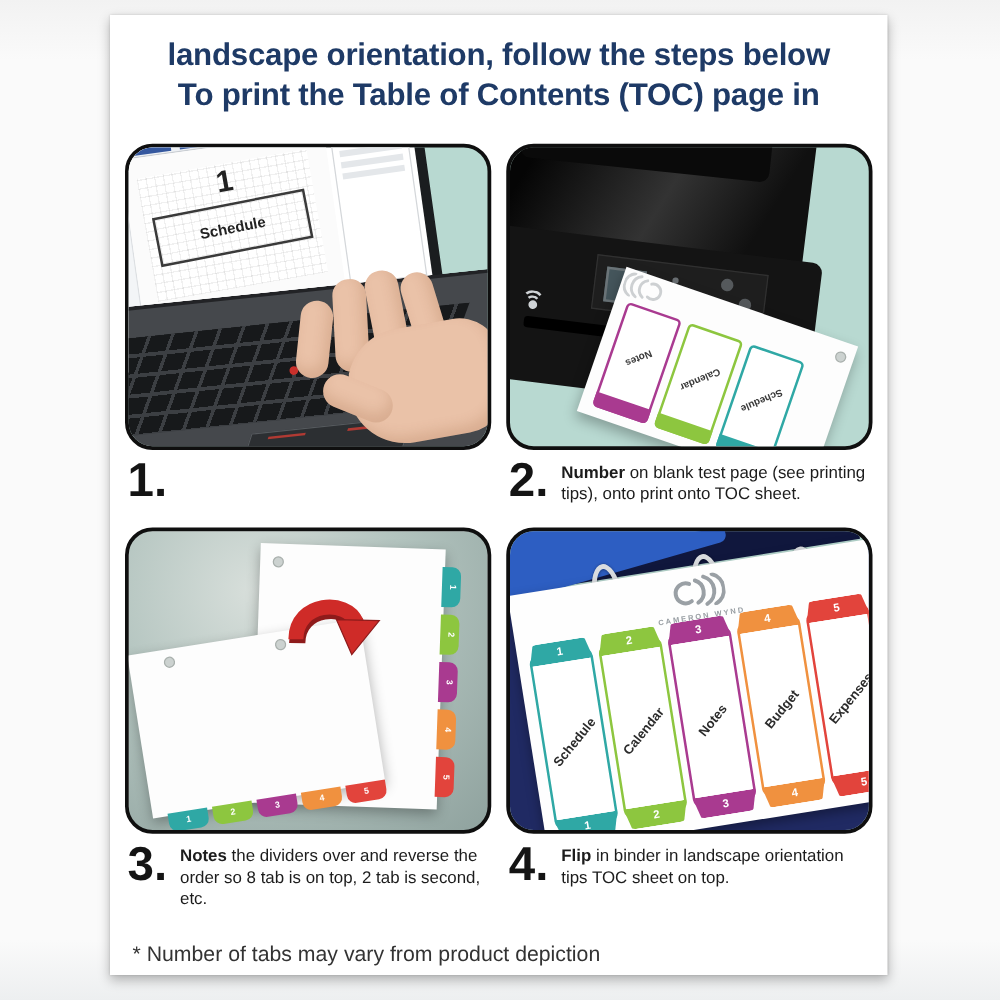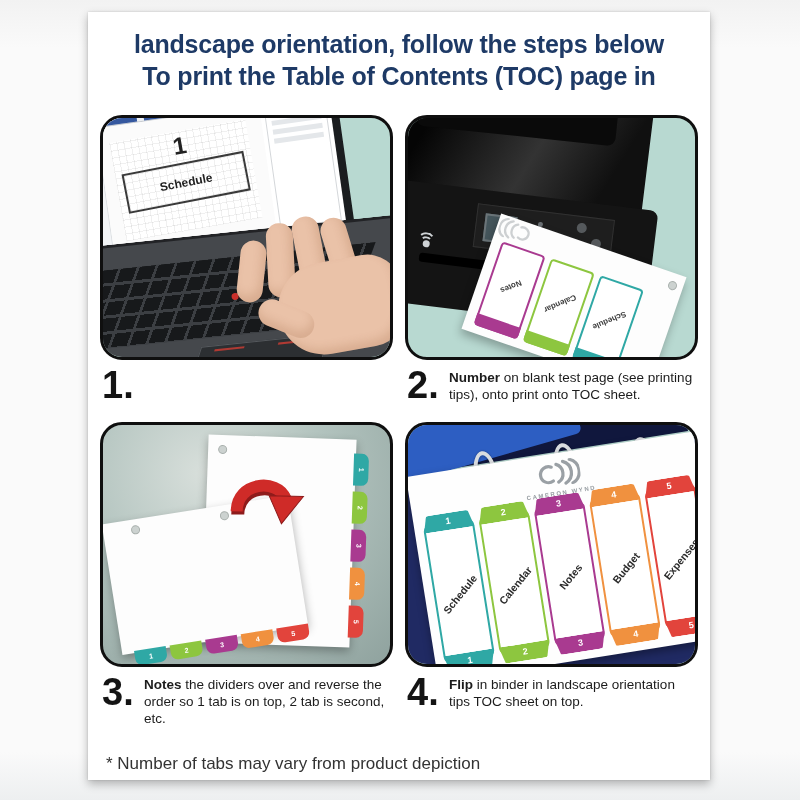--- a/index.html
+++ b/index.html
@@ -320,21 +320,21 @@
 
   <div class="caption" style="left:14px;top:356px;">
     <div class="cap-num">1.</div>
   </div>
   <div class="caption" style="left:319px;top:356px;">
     <div class="cap-num">2.</div>
     <div class="cap-text"><b>Number</b><span> on blank test page (see printing tips), onto print onto TOC sheet.</span></div>
   </div>
   <div class="caption" style="left:14px;top:663px;">
     <div class="cap-num">3.</div>
-    <div class="cap-text"><b>Notes</b><span> the dividers over and reverse the order so 1 tab is on top, 2 tab is second, etc.</span></div>
+    <div class="cap-text"><b>Notes</b><span> the dividers over and reverse the order so 8 tab is on top, 2 tab is second, etc.</span></div>
   </div>
   <div class="caption" style="left:319px;top:663px;">
     <div class="cap-num">4.</div>
     <div class="cap-text"><b>Flip</b><span> in binder in landscape orientation tips TOC sheet on top.</span></div>
   </div>
 
   <div class="footnote">* Number of tabs may vary from product depiction</div>
 </div>
 
 </body></html>

